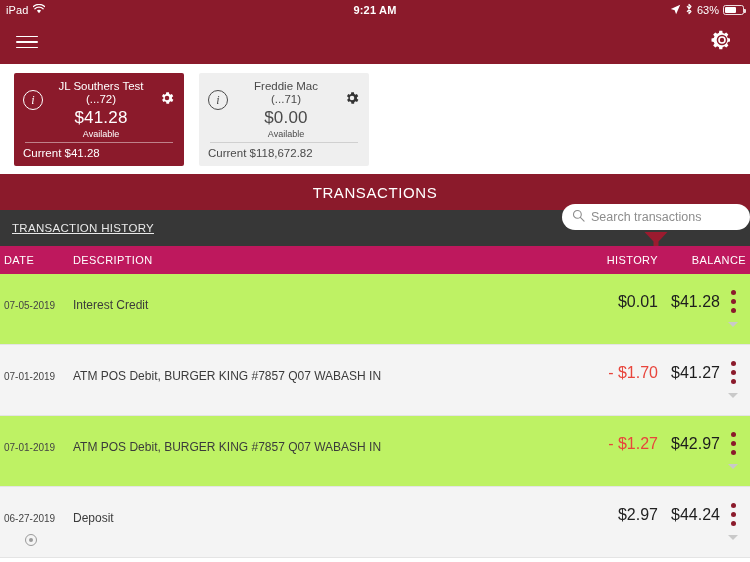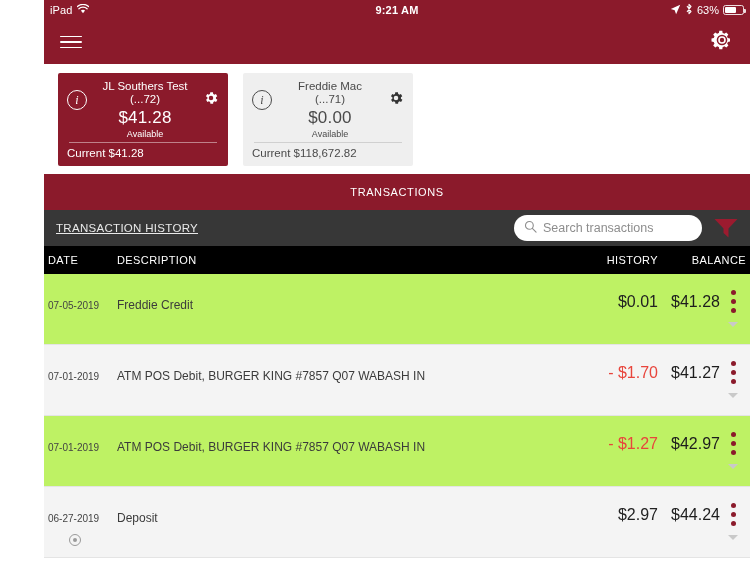--- a/index.html
+++ b/index.html
@@ -2,21 +2,21 @@
 <html><head>
 <meta charset="utf-8">
 <style>
   * { margin:0; padding:0; box-sizing:border-box; }
   html, body {
     width:750px; height:562px;
     font-family:"Liberation Sans", sans-serif;
     background:#ffffff;
     overflow:hidden;
   }
-  #app { position:relative; width:750px; height:562px; background:#fff;padding-left:44px; }
+  #app { position:relative; width:750px; height:562px; background:#fff; }
 
   
   .statusbar {
     height:20px; background:#8B1A2B; color:#fff;
     display:flex; align-items:center; padding:0 6px;
     font-size:11px; position:relative;
   }
   .sb-left { display:flex; align-items:center; gap:5px; }
   .sb-device { font-size:11px; letter-spacing:.1px; }
   .sb-center {
@@ -84,50 +84,50 @@
   }
   .secondary .card-divider { background:rgba(0,0,0,.13); }
   .card-current {
     text-align:left; font-size:11.5px; padding:4px 0 0 0;
   }
 
   
   .tx-title {
     background:#8B1A2B; color:#fff; height:36px;
     display:flex; align-items:center; justify-content:center;
-    font-size:11px; letter-spacing:.6px;
+    font-size:15px; letter-spacing:.6px;
   }
 
   
   .history-bar {
     background:#373737; height:36px;
     display:flex; align-items:center; padding:0 0 0 12px;
   }
   .history-label {
     color:#e9e9e9; font-size:11.5px; letter-spacing:.3px;text-decoration:underline;
   }
-  .search-wrap { margin-left:auto; display:flex; align-items:center; }
+  .search-wrap { margin-left:auto; display:flex; align-items:center;flex-direction:column; }
   .search-box {
     width:188px; height:26px; background:#fff; border-radius:13px;
     display:flex; align-items:center; padding:0 10px; gap:6px;
   }
   .search-box input {
     border:none; outline:none; font-size:12.5px;
     font-family:"Liberation Sans", sans-serif;
     color:#3a3a3a; width:100%; background:transparent;
   }
   .search-box input::placeholder { color:#8d8d8d; }
   .filter-btn {
     width:48px; display:flex; align-items:center; justify-content:center;
     cursor:pointer;
   }
 
   
   .col-head {
-    background:#000000; color:#fff; height:28px;
+    background:#be185d; color:#fff; height:28px;
     display:flex; align-items:center; font-size:11px; letter-spacing:.4px;
     position:relative;
   }
   .ch-date { position:absolute; left:4px; }
   .ch-desc { position:absolute; left:73px; }
   .ch-amount { position:absolute; right:92px; }
   .ch-balance { position:absolute; right:4px; }
 
   
   .tx-list { background:#fff; }
@@ -298,21 +298,21 @@
     <span class="ch-date">DATE</span>
     <span class="ch-desc">DESCRIPTION</span>
     <span class="ch-amount">HISTORY</span>
     <span class="ch-balance">BALANCE</span>
   </div>
 
   <div class="tx-list">
 
     <div class="tx-row odd">
       <span class="tx-date">07-05-2019</span>
-      <span class="tx-desc">Freddie Credit</span>
+      <span class="tx-desc">Interest Credit</span>
       <span class="tx-amount pos">$0.01</span>
       <span class="tx-balance">$41.28</span>
       <span class="tx-menu">
           <i></i>
           <i></i>
           <i></i>
         </span>
       <span class="tx-chev"></span>
     </div>
 

